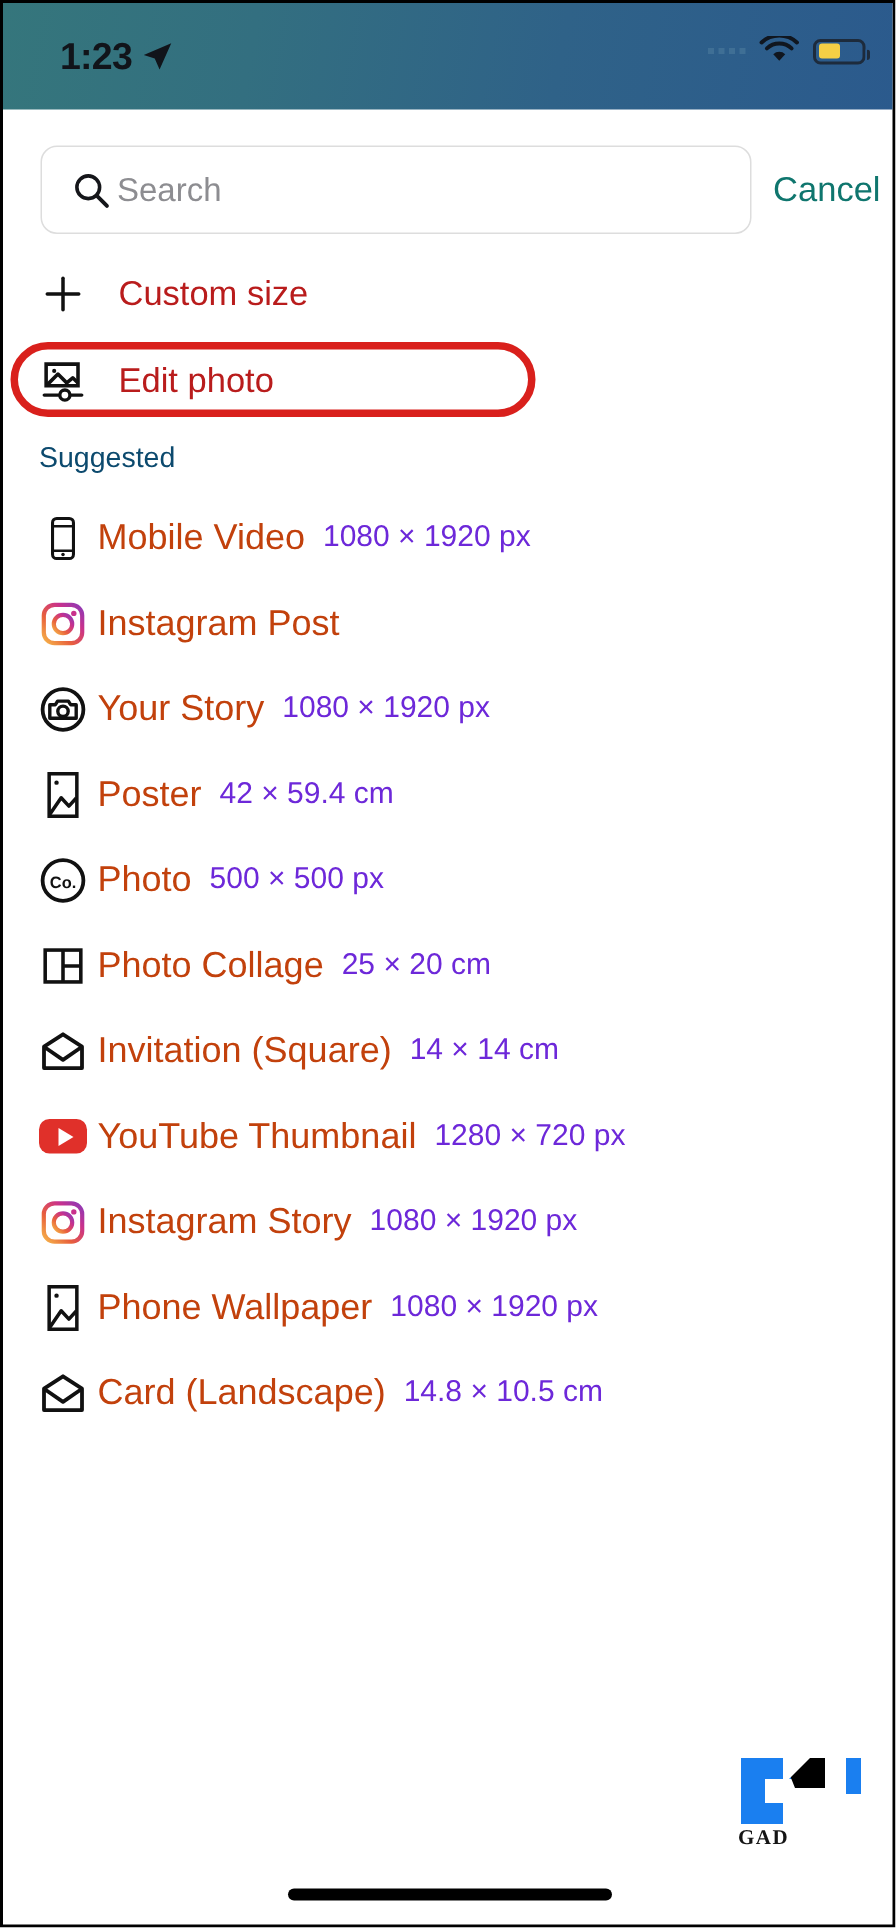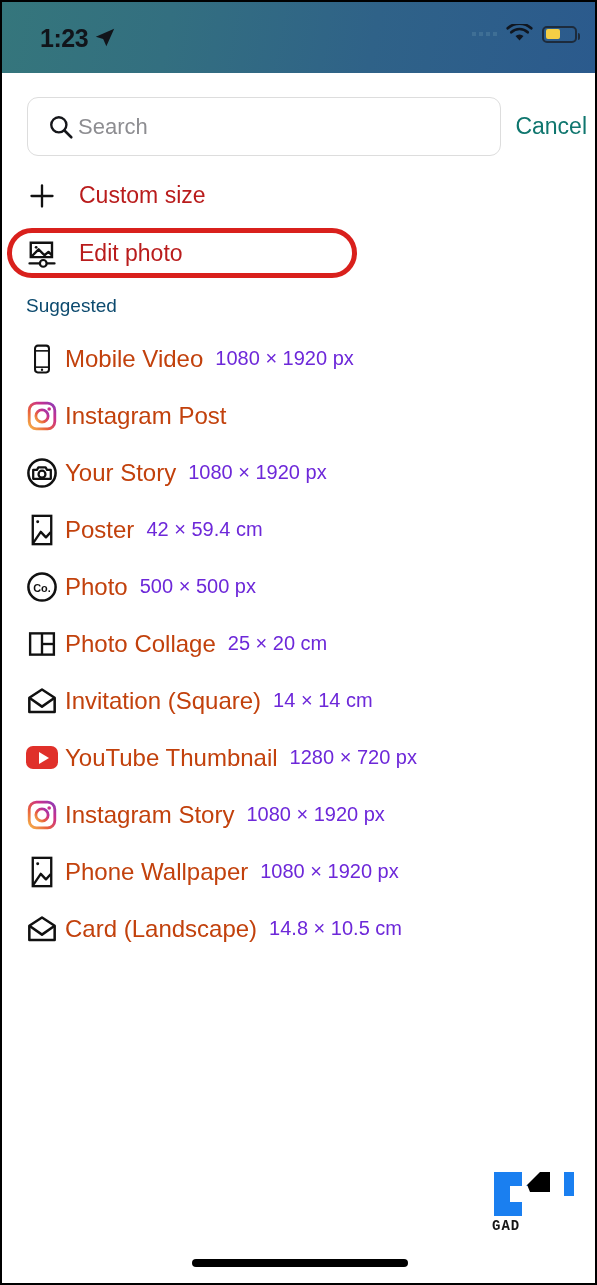--- a/index.html
+++ b/index.html
@@ -136,21 +136,21 @@
     border-left: 10px solid #ffffff;
     border-top: 6px solid transparent;
     border-bottom: 6px solid transparent;
     margin-left: 3px;
   }
 
   
   #watermark { position: absolute; left: 490px; top: 1168px; width: 90px; height: 70px; }
   #wm-text {
     position: absolute; left: 0px; top: 48px;
-    font-family: Liberation Mono, monospace;
+    font-family: Liberation Serif, serif;
     font-size: 14px; font-weight: bold; color: #151515;
     letter-spacing: 1px;
   }
 
   
   #home-indicator {
     position: absolute; left: 190px; bottom: 16px;
     width: 216px; height: 8px; background: #000000; border-radius: 4px;
   }
 </style>

